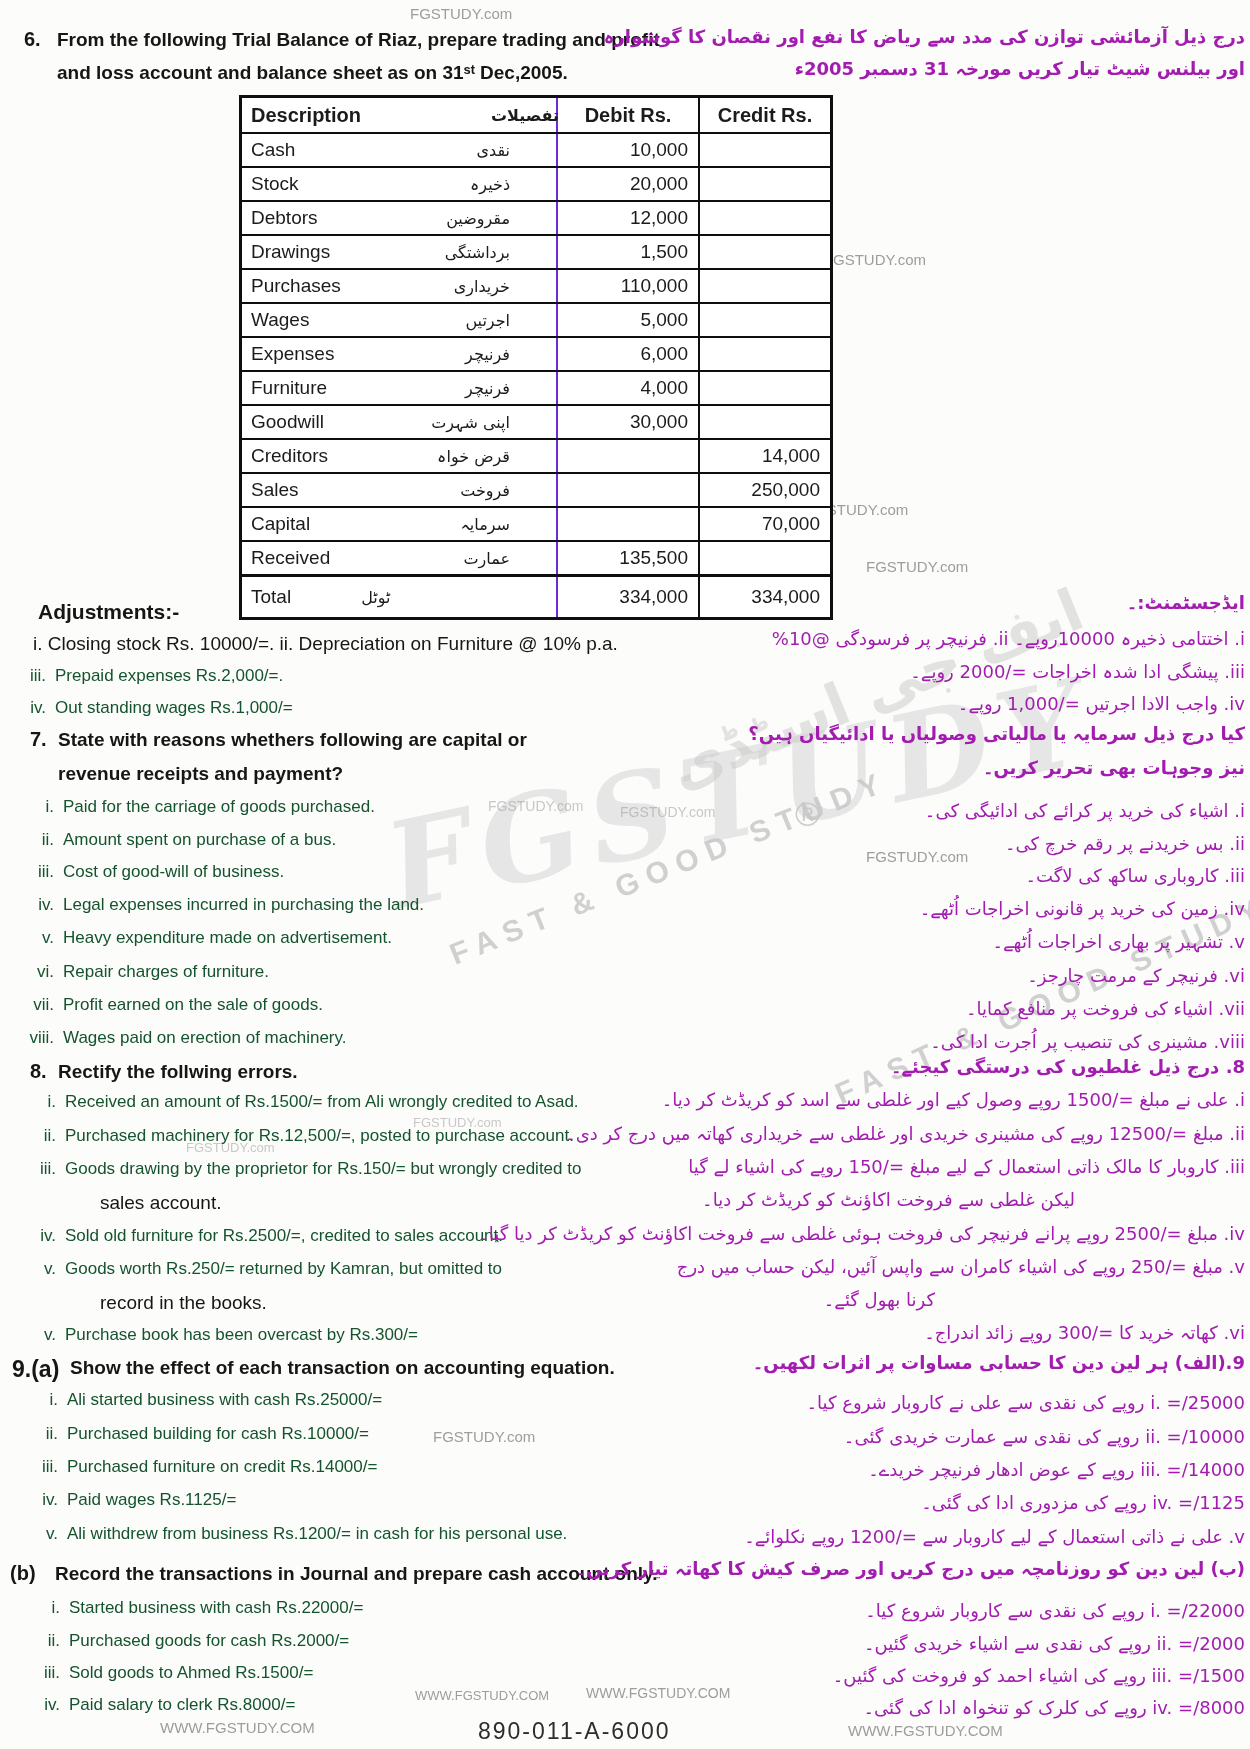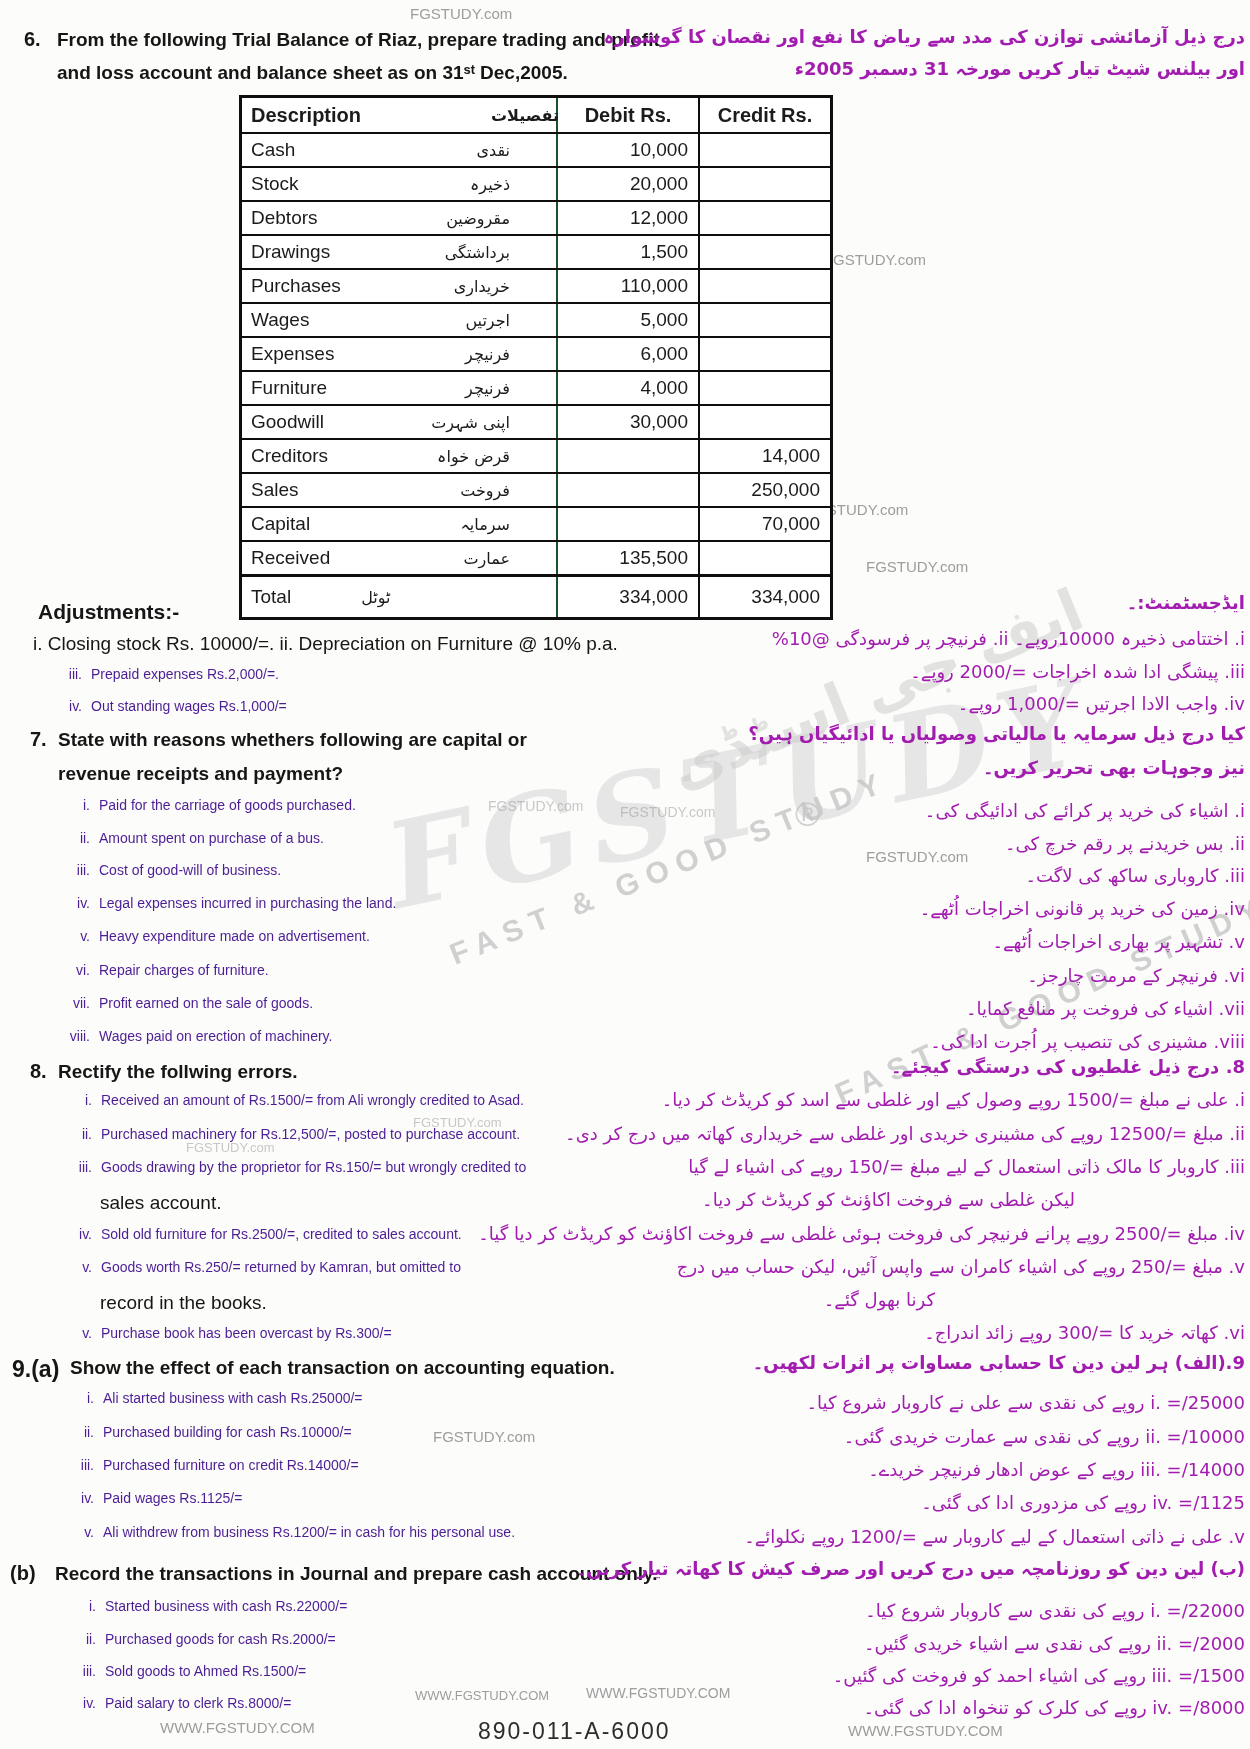--- a/index.html
+++ b/index.html
@@ -4,34 +4,34 @@
 <style>
   html,body { margin:0; padding:0; background:#d8d8d8; }
   .page {
     position:relative; width:1250px; height:1749px; margin:0 auto;
     background:#fcfcfb; overflow:hidden;
     font-family:"Liberation Sans", sans-serif; color:#1b1b1b;
   }
   
   .en-line { position:absolute; white-space:nowrap; font-size:19px; color:#161616; }
   .h { font-weight:bold; }
-  .item { position:absolute; white-space:nowrap; font-size:14px; color:#4c1d95;margin-left:36px; }
+  .item { position:absolute; white-space:nowrap; font-size:17px; color:#14532d; }
   .item .num { display:inline-block; width:46px; text-align:right; margin-right:9px; }
   .cont { position:absolute; white-space:nowrap; font-size:19px; color:#161616; }
   .ur-line {
     position:absolute; direction:rtl; white-space:nowrap; text-align:right;
     font-size:18px; color:#a21caf; font-family:"DejaVu Sans", sans-serif;
   }
   .ur-h { font-weight:bold; }
   
   .tb { position:absolute; left:239px; top:95px; width:588px; border:3px solid #0e0e0e; background:#fff; }
   .tb-row { display:flex; height:32px; border-top:2px solid #0e0e0e; font-size:19px; }
   .tb-row:first-child { border-top:none; height:34px; }
   .tb-row.total { height:40px; border-top:3px solid #0e0e0e; }
-  .cell-desc { width:316px; border-right:2px solid #14532d; display:flex; align-items:center;
+  .cell-desc { width:316px; border-right:2px solid #6d28d9; display:flex; align-items:center;
                justify-content:space-between; padding:0 46px 0 9px; box-sizing:border-box; }
   .cell-desc .ur { direction:rtl; font-family:"DejaVu Sans", sans-serif; font-size:16px; }
   .cell-debit { width:142px; border-right:2px solid #0e0e0e; text-align:right;
                 padding:0 10px; box-sizing:border-box; display:flex; align-items:center; justify-content:flex-end; }
   .cell-credit { flex:1; text-align:right; padding:0 10px; box-sizing:border-box;
                  display:flex; align-items:center; justify-content:flex-end; }
   .tb-row.header .cell-desc { justify-content:flex-start; gap:130px; font-weight:bold; font-size:20px; }
   .tb-row.header .cell-debit, .tb-row.header .cell-credit { justify-content:center; font-weight:bold; font-size:20px; }
   .tb-row.total .cell-desc { justify-content:flex-start; gap:70px; }
   

